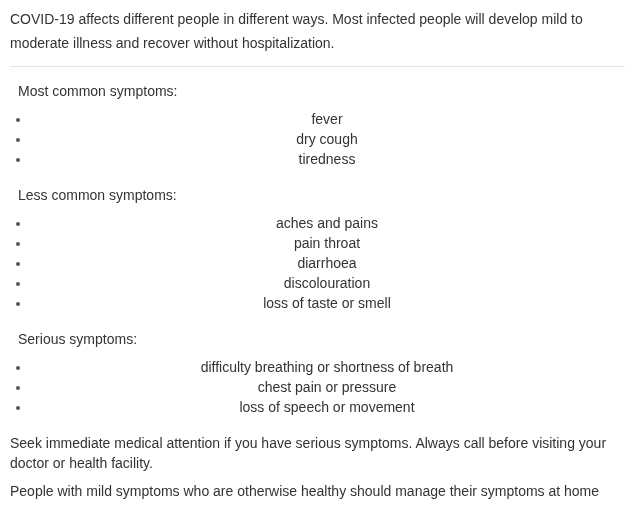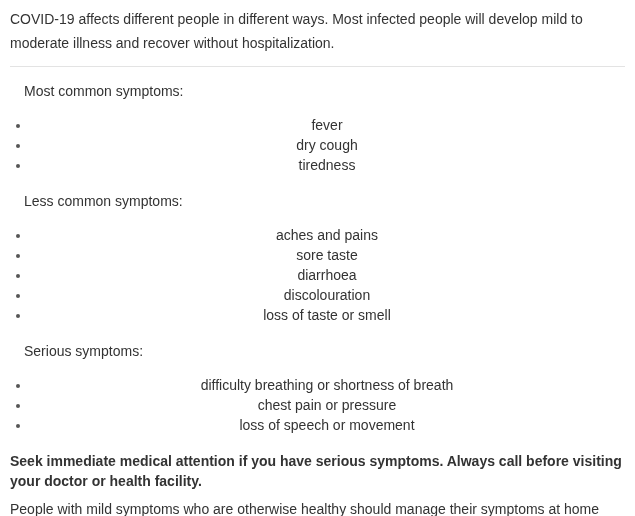--- a/index.html
+++ b/index.html
@@ -19,21 +19,21 @@
     margin: 0 0 11px 0;
     line-height: 24px;
   }
   .divider {
     border: none;
     border-top: 1px solid #e3e3e3;
     margin: 0 0 14px 0;
     height: 0;
   }
   .section-label {
-    margin: 14px;
+    margin: 8px;
   }
   .symptom-list {
     margin: 0 0 16px 0;
     padding: 0 0 0 19px;
     list-style: none;
     text-align: center;
   }
   .symptom-list li {
     position: relative;
   }
@@ -42,21 +42,20 @@
     position: absolute;
     left: -13px;
     top: 9px;
     width: 4px;
     height: 4px;
     border-radius: 50%;
     background: #555555;
   }
   .advice {
     margin: 12px 0 8px 0;
-    font-weight: bold;
   }
   .footer-partial {
     margin: 0;
   }
 </style>
 </head>
 <body>
 
 <div class="page">
 
@@ -67,21 +66,21 @@
   <p class="section-label">Most common symptoms:</p>
   <ul class="symptom-list">
     <li>fever</li>
     <li>dry cough</li>
     <li>tiredness</li>
   </ul>
 
   <p class="section-label">Less common symptoms:</p>
   <ul class="symptom-list">
     <li>aches and pains</li>
-    <li>sore taste</li>
+    <li>pain throat</li>
     <li>diarrhoea</li>
     <li>discolouration</li>
     <li>loss of taste or smell</li>
   </ul>
 
   <p class="section-label">Serious symptoms:</p>
   <ul class="symptom-list">
     <li>difficulty breathing or shortness of breath</li>
     <li>chest pain or pressure</li>
     <li>loss of speech or movement</li>

